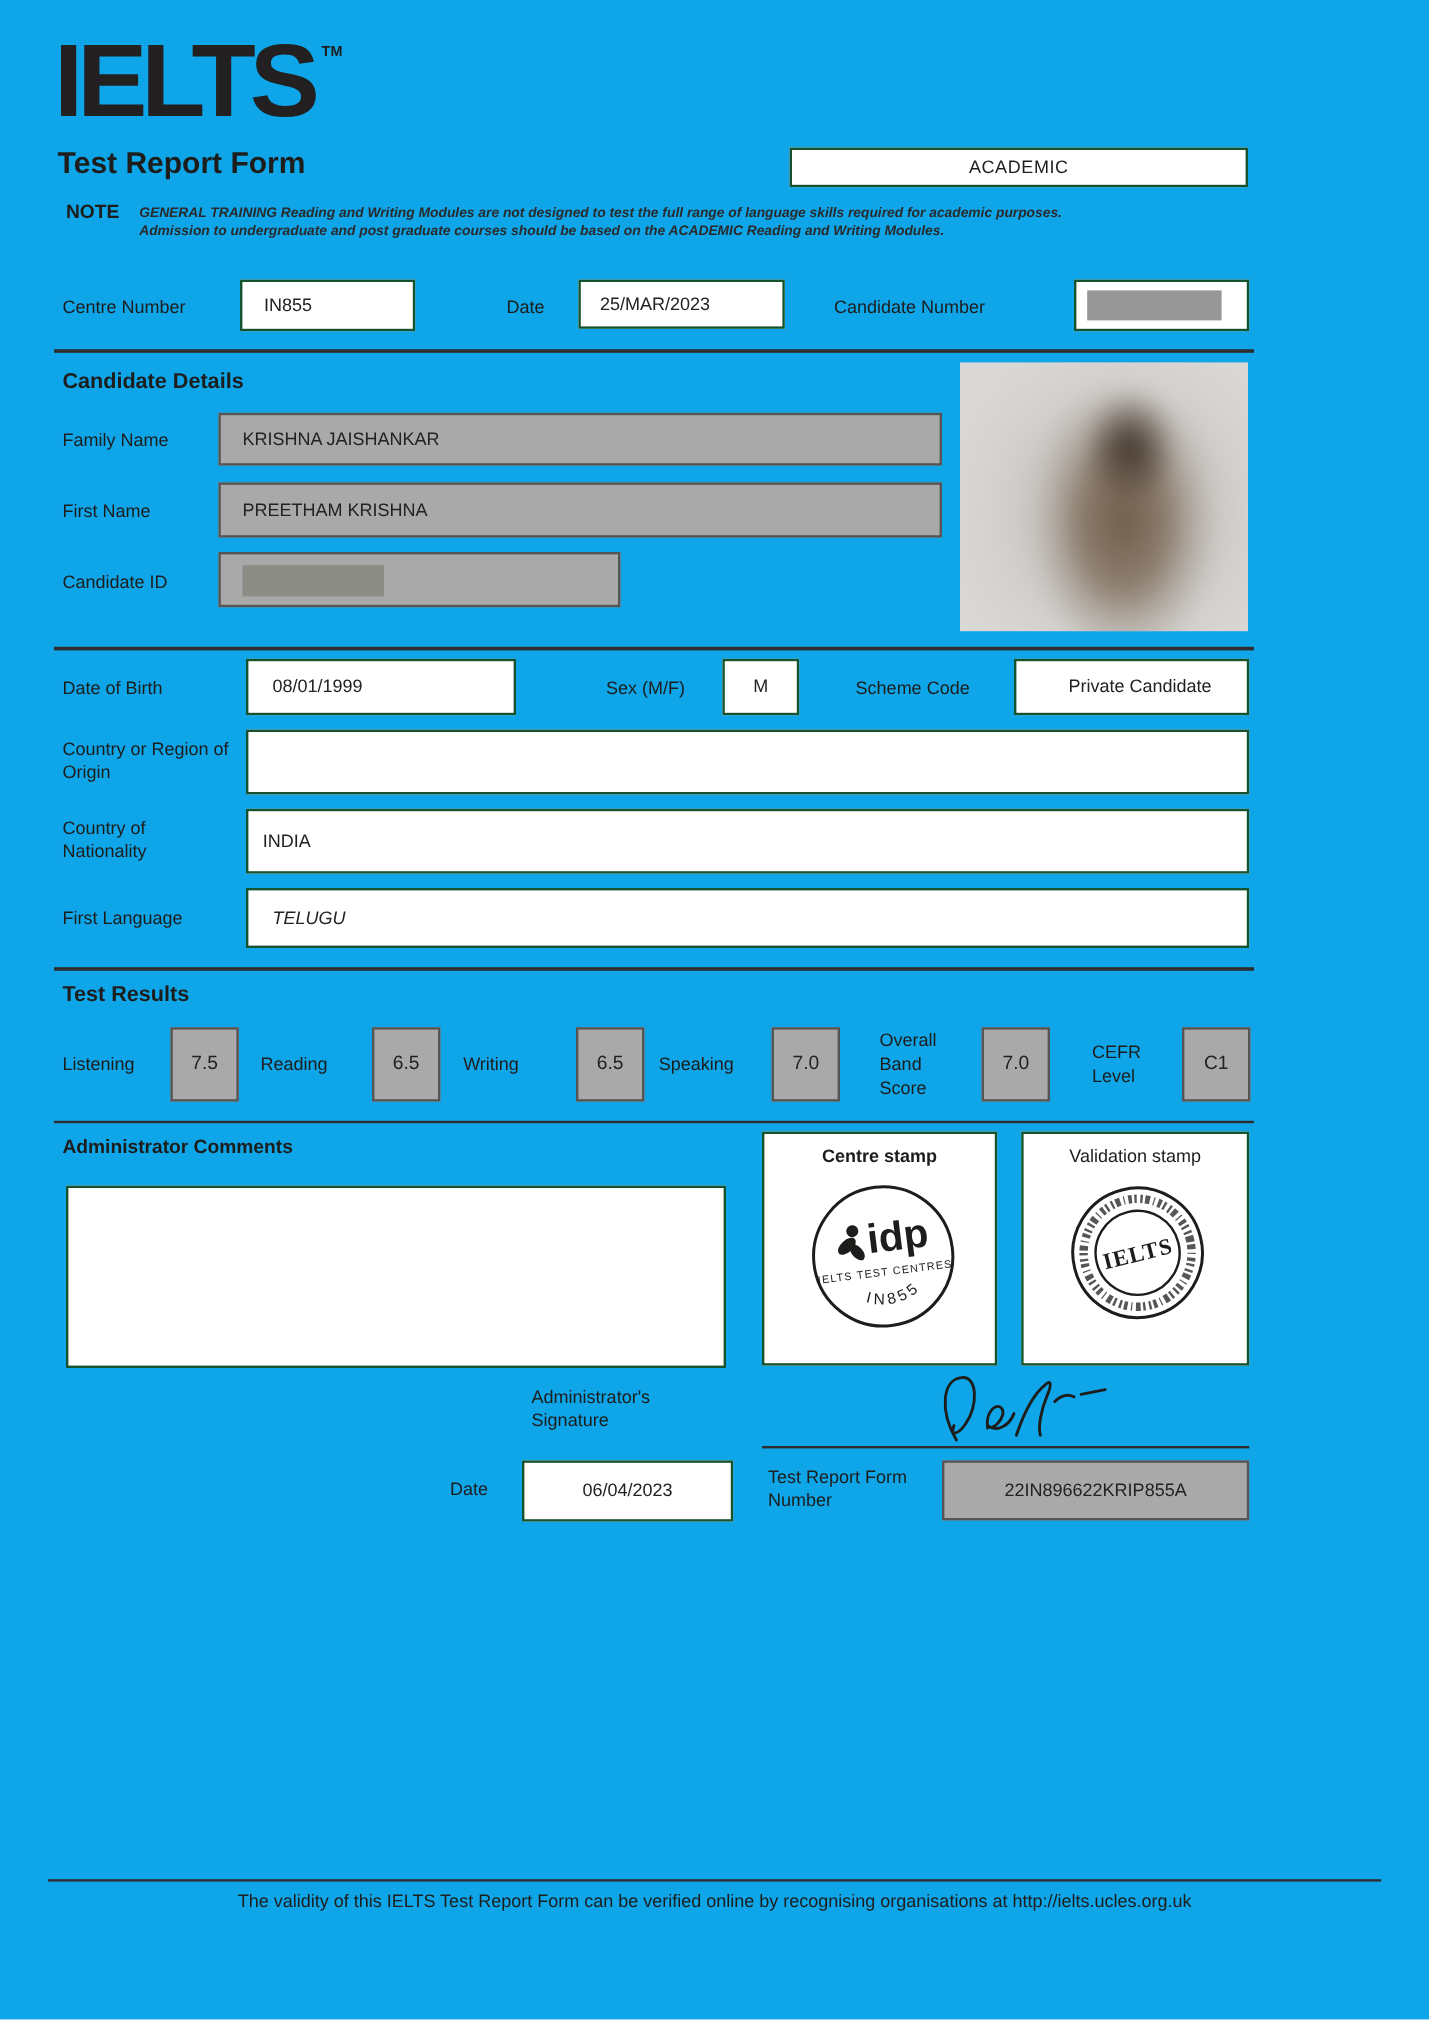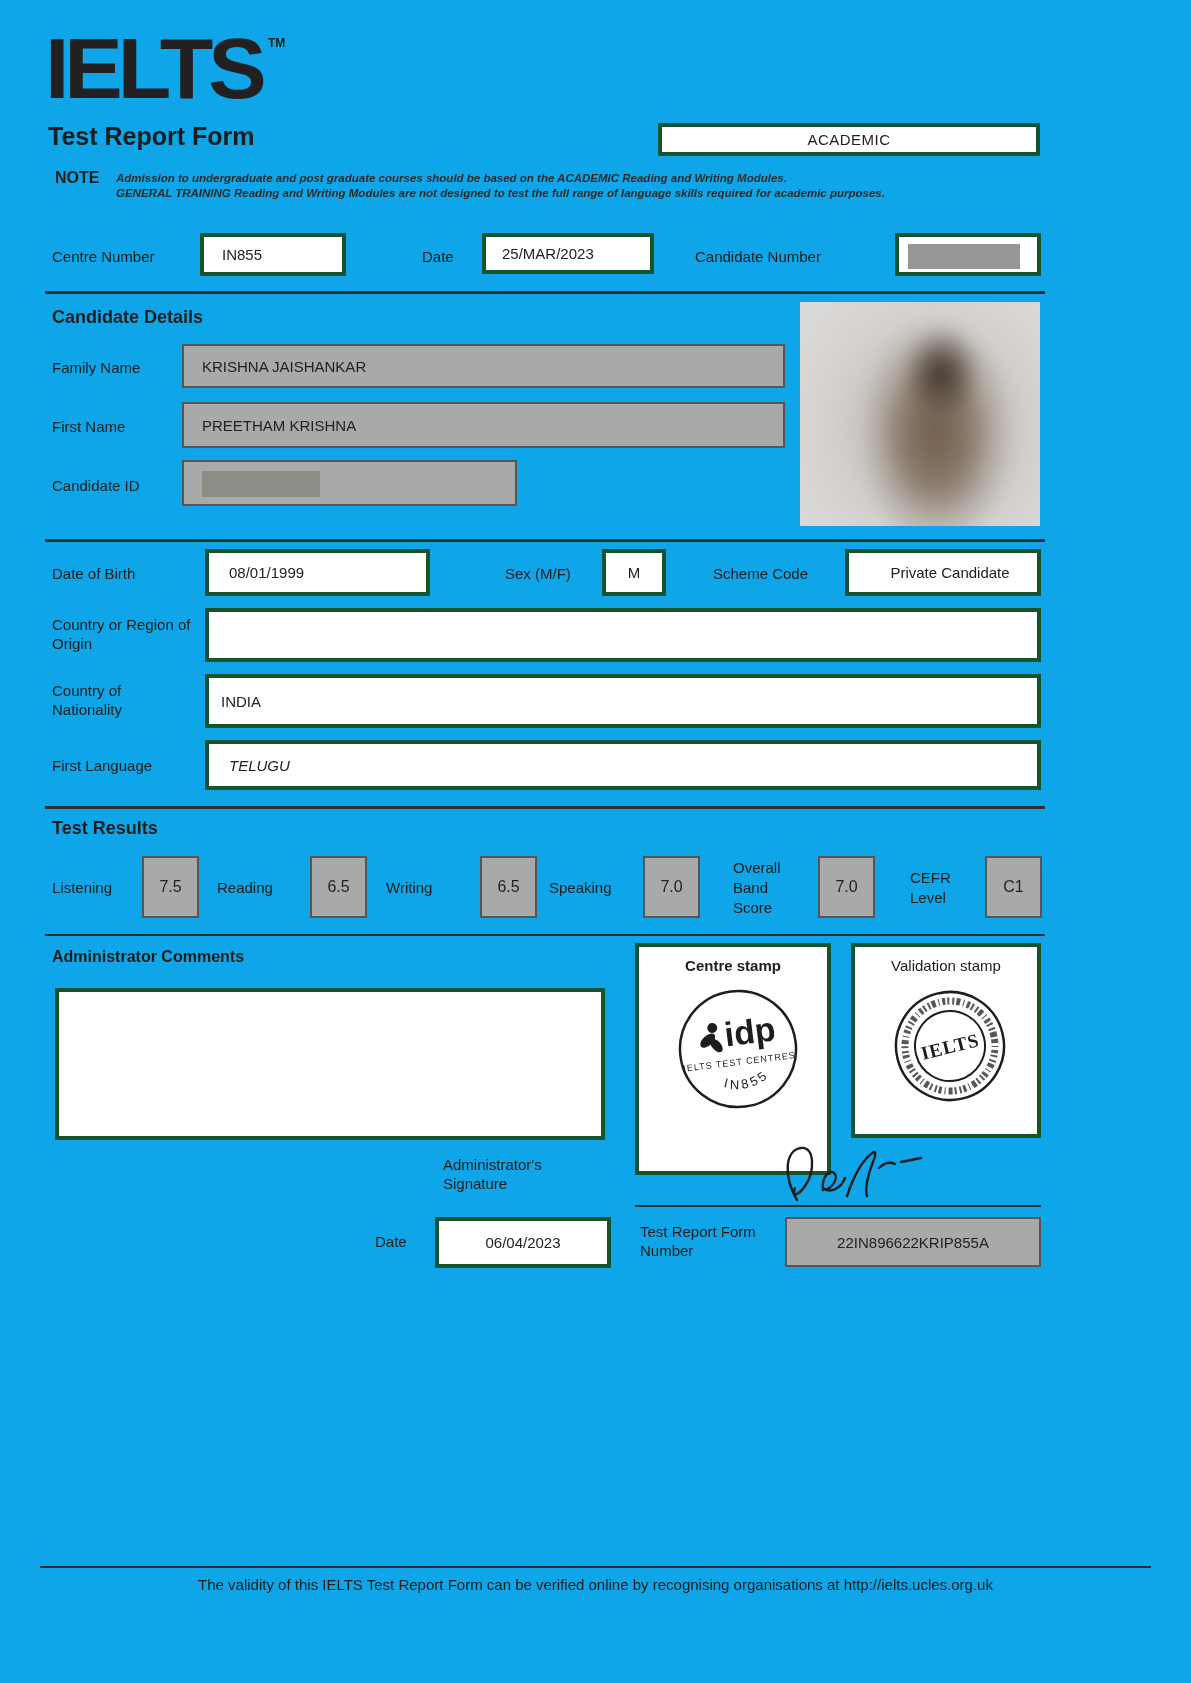--- a/index.html
+++ b/index.html
@@ -1,21 +1,21 @@
 <!DOCTYPE html>
 <html><head>
 <meta charset="utf-8">
 <style>
   html,body{margin:0;padding:0;background:#ffffff;}
   .page{position:relative;width:1191px;height:1683px;background:#0ea5e9;
         font-family:"Liberation Sans", sans-serif;color:#1d1d1b;overflow:hidden;}
   .abs{position:absolute;}
   .lbl{font-size:15px;line-height:19px;color:#1d1d1b;}
   .val{font-size:15px;color:#222;}
-  .wbox{border:4px solid #14532d;background:#ffffff;box-sizing:border-box;}
+  .wbox{border:2px solid #14532d;background:#ffffff;box-sizing:border-box;}
   .gbox{border:2px solid #555;background:#a9a9a9;box-sizing:border-box;}
   .rule{background:#2e2e2e;}
   .sect{font-size:18px;font-weight:bold;color:#1d1d1b;}
   .center{display:flex;align-items:center;justify-content:center;}
   .vcenter{display:flex;align-items:center;}
   .logo{font-weight:bold;font-size:86px;letter-spacing:-5px;line-height:80px;color:#222020;transform:scaleX(1.02);transform-origin:left;}
   .tm{font-size:12px;font-weight:bold;}
   .note-line{font-size:11.5px;line-height:14.5px;font-style:italic;font-weight:bold;color:#2a2a2a;}
   .score-lbl{font-size:15px;}
   .photo{background:#dbd9d7;overflow:hidden;}
@@ -35,22 +35,22 @@
   <div class="abs logo" style="left:45px;top:28px;">IELTS</div>
   <div class="abs tm" style="left:268px;top:36px;">TM</div>
   <div class="abs" style="left:48px;top:122px;font-size:25px;font-weight:bold;">Test Report Form</div>
 
   <div class="abs wbox center" style="left:658px;top:123px;width:382px;height:33px;">
     <span style="font-size:15px;letter-spacing:0.5px;">ACADEMIC</span>
   </div>
 
   <div class="abs" style="left:55px;top:169px;font-size:16px;font-weight:bold;">NOTE</div>
   <div class="abs" style="left:116px;top:171px;width:870px;">
+    <div class="note-line">GENERAL TRAINING Reading and Writing Modules are not designed to test the full range of language skills required for academic purposes.</div>
     <div class="note-line">Admission to undergraduate and post graduate courses should be based on the ACADEMIC Reading and Writing Modules.</div>
-    <div class="note-line">GENERAL TRAINING Reading and Writing Modules are not designed to test the full range of language skills required for academic purposes.</div>
   </div>
 
   <div class="abs lbl" style="left:52px;top:247px;">Centre Number</div>
   <div class="abs wbox vcenter" style="left:200px;top:233px;width:146px;height:43px;padding-left:18px;">
     <span class="val">IN855</span>
   </div>
   <div class="abs lbl" style="left:422px;top:247px;">Date</div>
   <div class="abs wbox vcenter" style="left:482px;top:233px;width:172px;height:41px;padding-left:16px;">
     <span class="val">25/MAR/2023</span>
   </div>
@@ -142,21 +142,21 @@
   <div class="abs score-lbl" style="left:910px;top:868px;width:56px;line-height:20px;">CEFR Level</div>
   <div class="abs gbox center" style="left:985px;top:856px;width:57px;height:62px;">
     <span class="val" style="font-size:16px;">C1</span>
   </div>
 
   <div class="abs rule" style="left:45px;top:934px;width:1000px;height:2px;"></div>
 
   <div class="abs" style="left:52px;top:948px;font-size:16px;font-weight:bold;">Administrator Comments</div>
   <div class="abs wbox" style="left:55px;top:988px;width:550px;height:152px;"></div>
 
-  <div class="abs wbox" style="left:635px;top:943px;width:196px;height:232px;">
+  <div class="abs wbox" style="left:635px;top:943px;width:196px;height:195px;">
     <div style="text-align:center;font-size:15px;font-weight:bold;margin-top:10px;">Centre stamp</div>
     <svg class="abs stamp-rot" style="left:35px;top:38px;" width="128" height="128" viewBox="0 0 128 128">
       <circle cx="64" cy="64" r="58" fill="none" stroke="#1d1d1b" stroke-width="2.5"></circle>
       <g fill="#1d1d1b">
         <circle cx="41" cy="40" r="5"></circle>
         <ellipse cx="35" cy="52" rx="9" ry="5" transform="rotate(-35 35 52)"></ellipse>
         <ellipse cx="43" cy="58" rx="8" ry="4.5" transform="rotate(55 43 58)"></ellipse>
       </g>
       <text x="78" y="60" text-anchor="middle" font-family="Liberation Sans, sans-serif" font-size="34" font-weight="bold" fill="#1d1d1b">idp</text>
       <text x="64" y="80" text-anchor="middle" font-family="Liberation Sans, sans-serif" font-size="9" letter-spacing="1" fill="#1d1d1b">IELTS TEST CENTRES</text>

